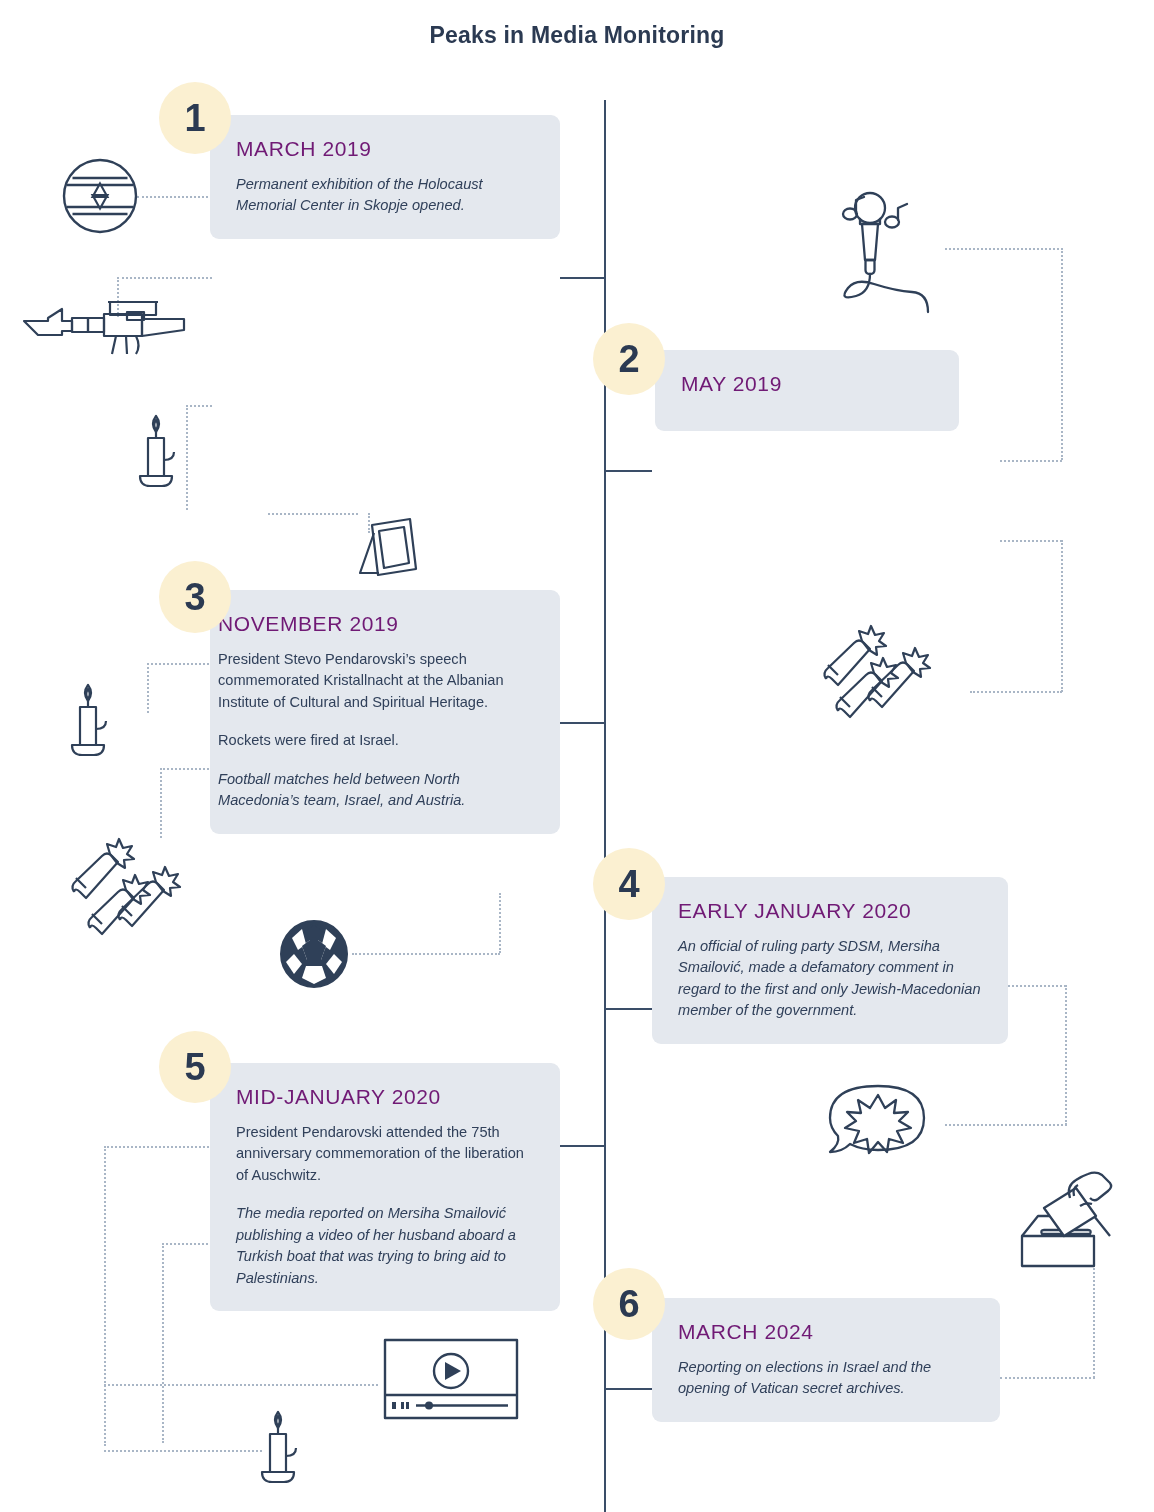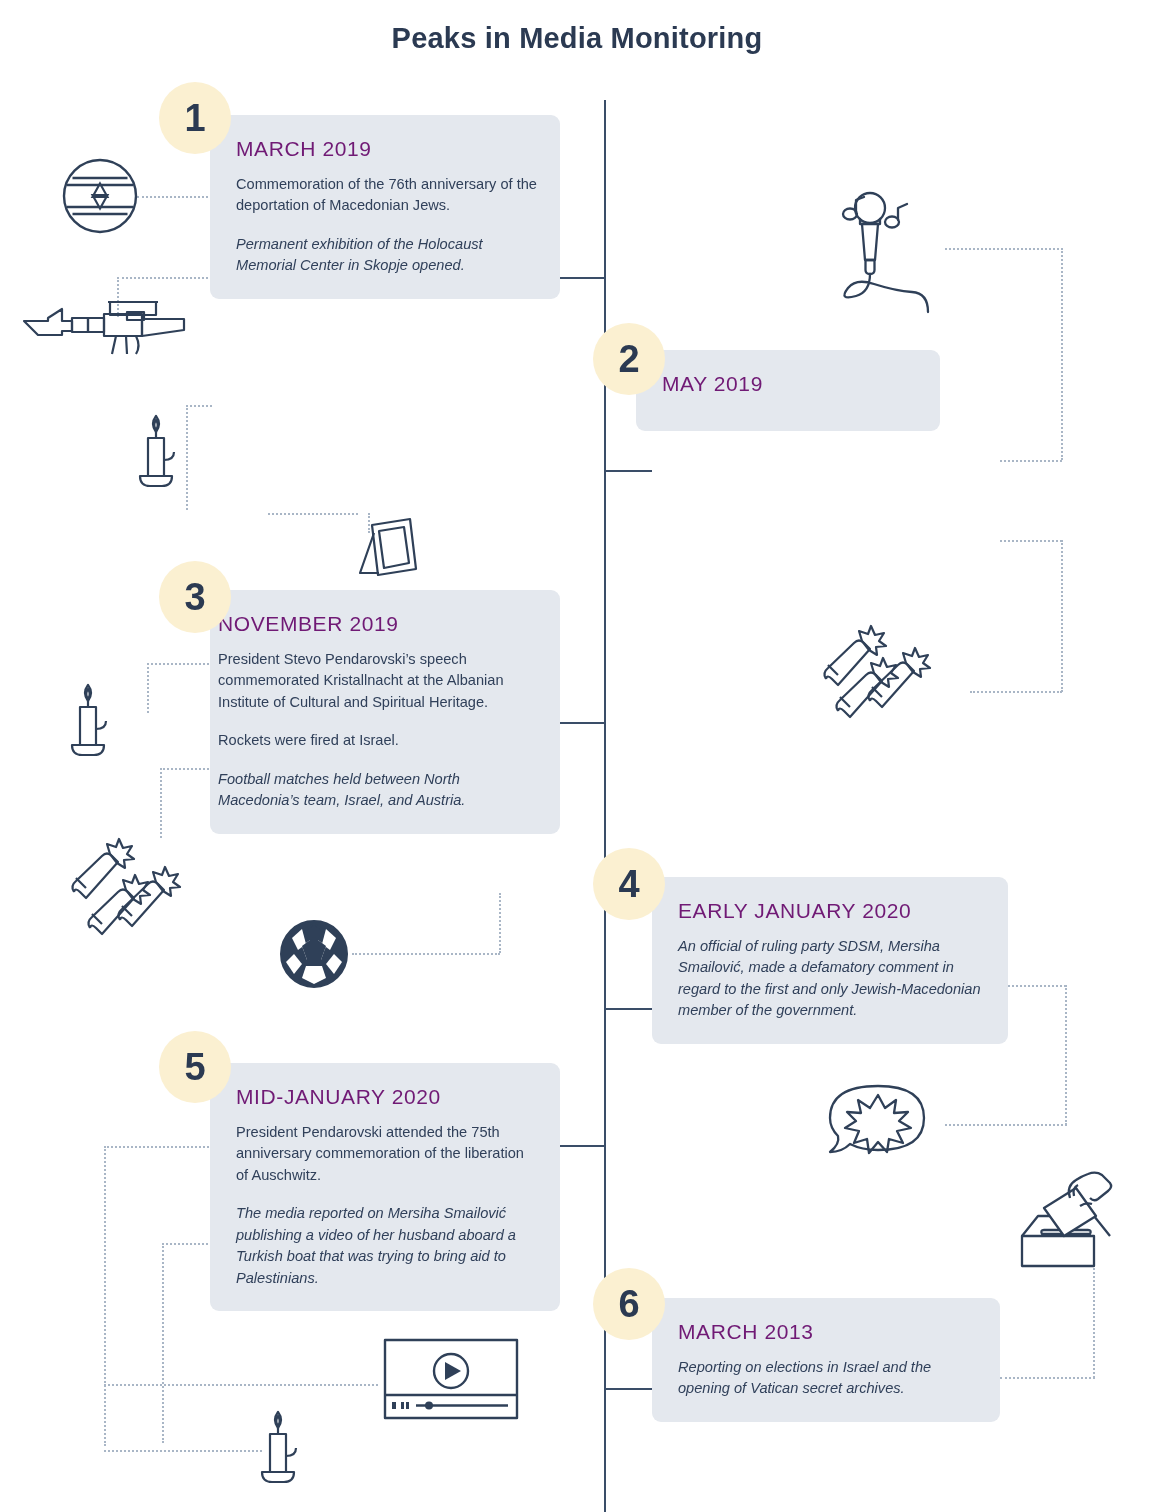--- a/index.html
+++ b/index.html
@@ -8,21 +8,21 @@
     background: #ffffff;
     font-family: "Liberation Sans", sans-serif;
     overflow: hidden;
   }
   #canvas { position: relative; width: 1154px; height: 1512px; }
 
   
   .title {
     position: absolute; left: 0; top: 22px; width: 1154px;
     text-align: center;
-    font-size: 29px; font-weight: bold;
+    font-size: 23px; font-weight: bold;
     color: #2b3a52; letter-spacing: .2px;
   }
 
   
   .spine {
     position: absolute; left: 604px; top: 100px;
     width: 2px; height: 1412px;
     background: #3a4d68;
   }
   .stub {
@@ -124,29 +124,28 @@
   <div class="dots-h" style="left:1008px; top:985px; width:58px;"></div>
   <div class="dots-v" style="left:1065px; top:985px; height:140px;"></div>
   <div class="dots-h" style="left:945px; top:1124px; width:122px;"></div>
 
   <div class="dots-v" style="left:1093px; top:1265px; height:113px;"></div>
   <div class="dots-h" style="left:1000px; top:1377px; width:95px;"></div>
 
   <div class="card" style="left:210px; top:115px; width:350px;">
     <div class="card-title">MARCH 2019</div>
     <div class="card-body">
-      <p>Commemoration of the 76th anniversary of the deportation of Macedonian Jews.</p>
       <p>Permanent exhibition of the Holocaust Memorial Center in Skopje opened.</p>
     </div>
   </div>
   <div class="badge" style="left:159px; top:82px;">
     <span>1</span>
   </div>
 
-  <div class="card" style="left:636px; top:350px; width:304px;">
+  <div class="card" style="left:655px; top:350px; width:304px;">
     <div class="card-title">MAY 2019</div>
     <div class="card-body">
     </div>
   </div>
   <div class="badge" style="left:593px; top:323px;">
     <span>2</span>
   </div>
 
   <div class="card" style="left:210px; top:590px; width:350px;padding-left:8px;">
     <div class="card-title">NOVEMBER 2019</div>
@@ -175,21 +174,21 @@
     <div class="card-body">
       <p>President Pendarovski attended the 75th anniversary commemoration of the liberation of Auschwitz.</p>
       <p>The media reported on Mersiha Smailović publishing a video of her husband aboard a Turkish boat that was trying to bring aid to Palestinians.</p>
     </div>
   </div>
   <div class="badge" style="left:159px; top:1031px;">
     <span>5</span>
   </div>
 
   <div class="card" style="left:652px; top:1298px; width:348px;">
-    <div class="card-title">MARCH 2013</div>
+    <div class="card-title">MARCH 2024</div>
     <div class="card-body">
       <p>Reporting on elections in Israel and the opening of Vatican secret archives.</p>
     </div>
   </div>
   <div class="badge" style="left:593px; top:1268px;">
     <span>6</span>
   </div>
 
   <div class="icon" style="left:62px; top:158px;">
     <svg width="76" height="76" viewBox="0 0 76 76" fill="none" stroke="#2f4058" stroke-width="2.4">

